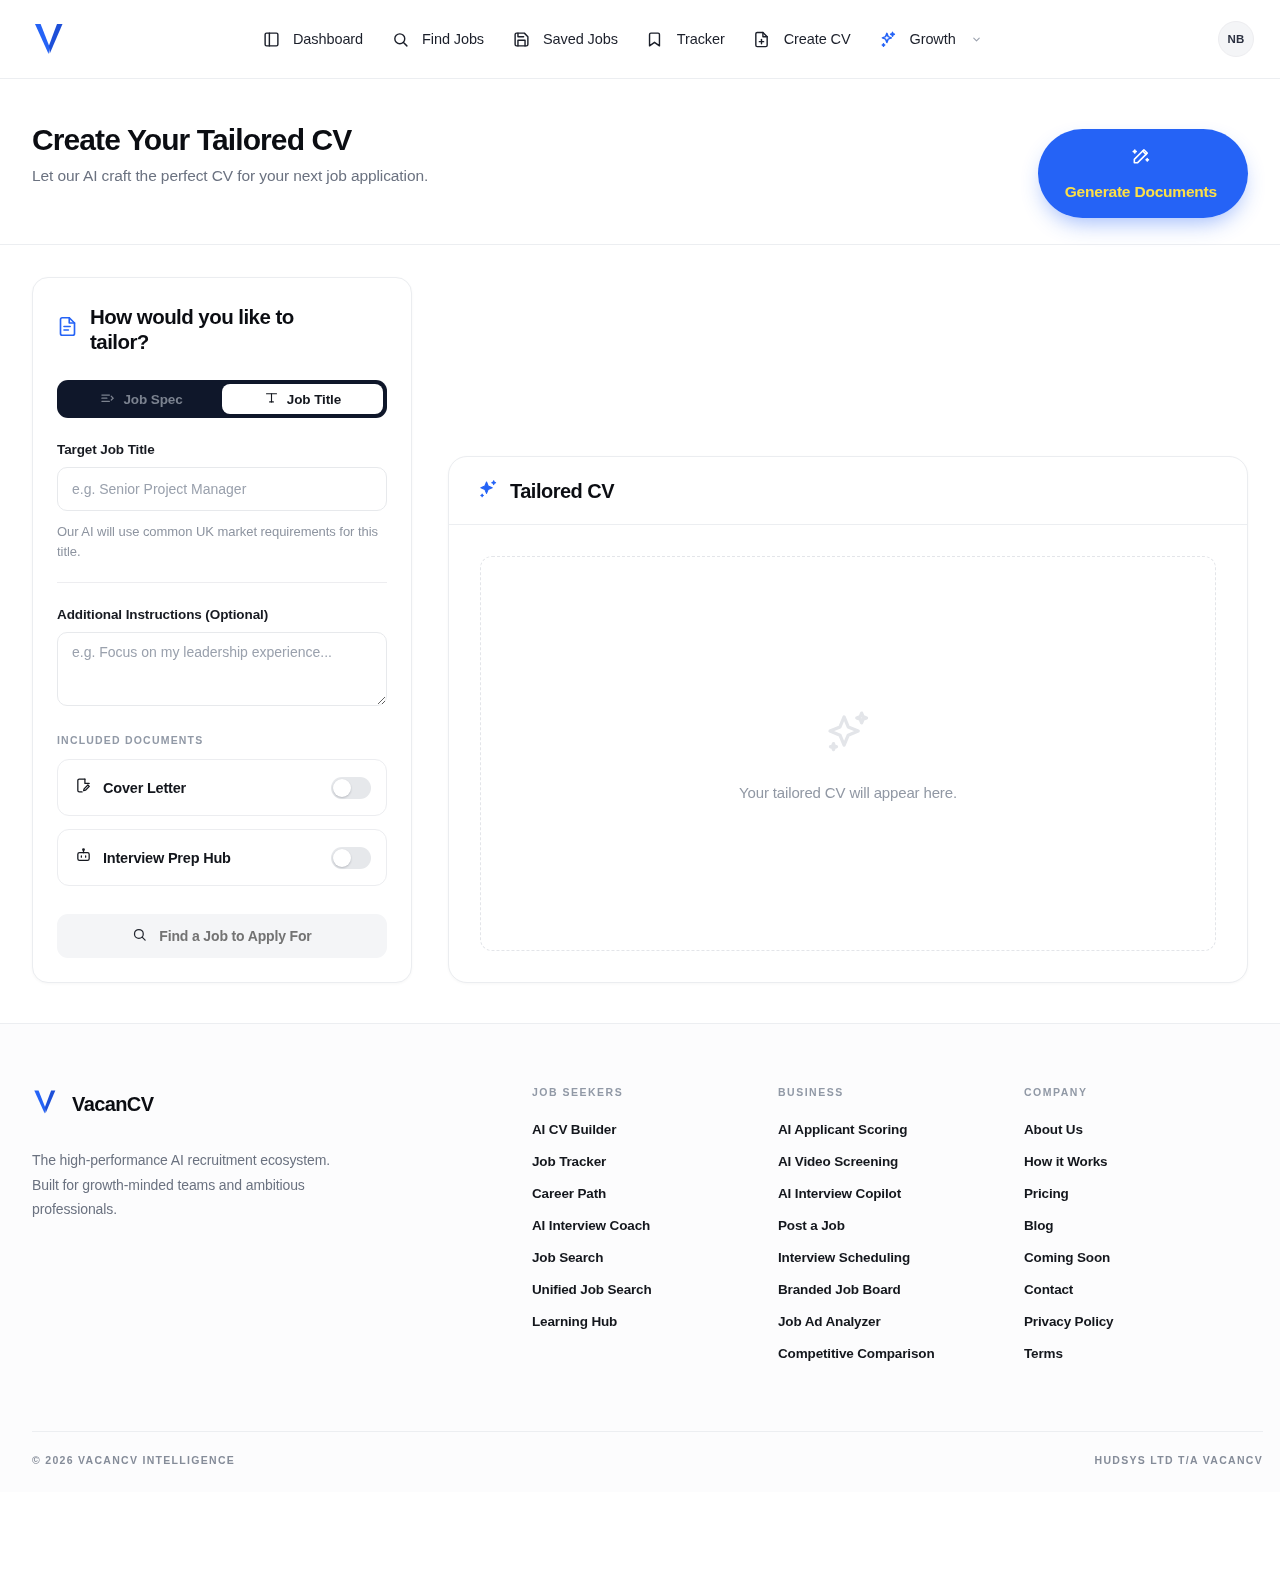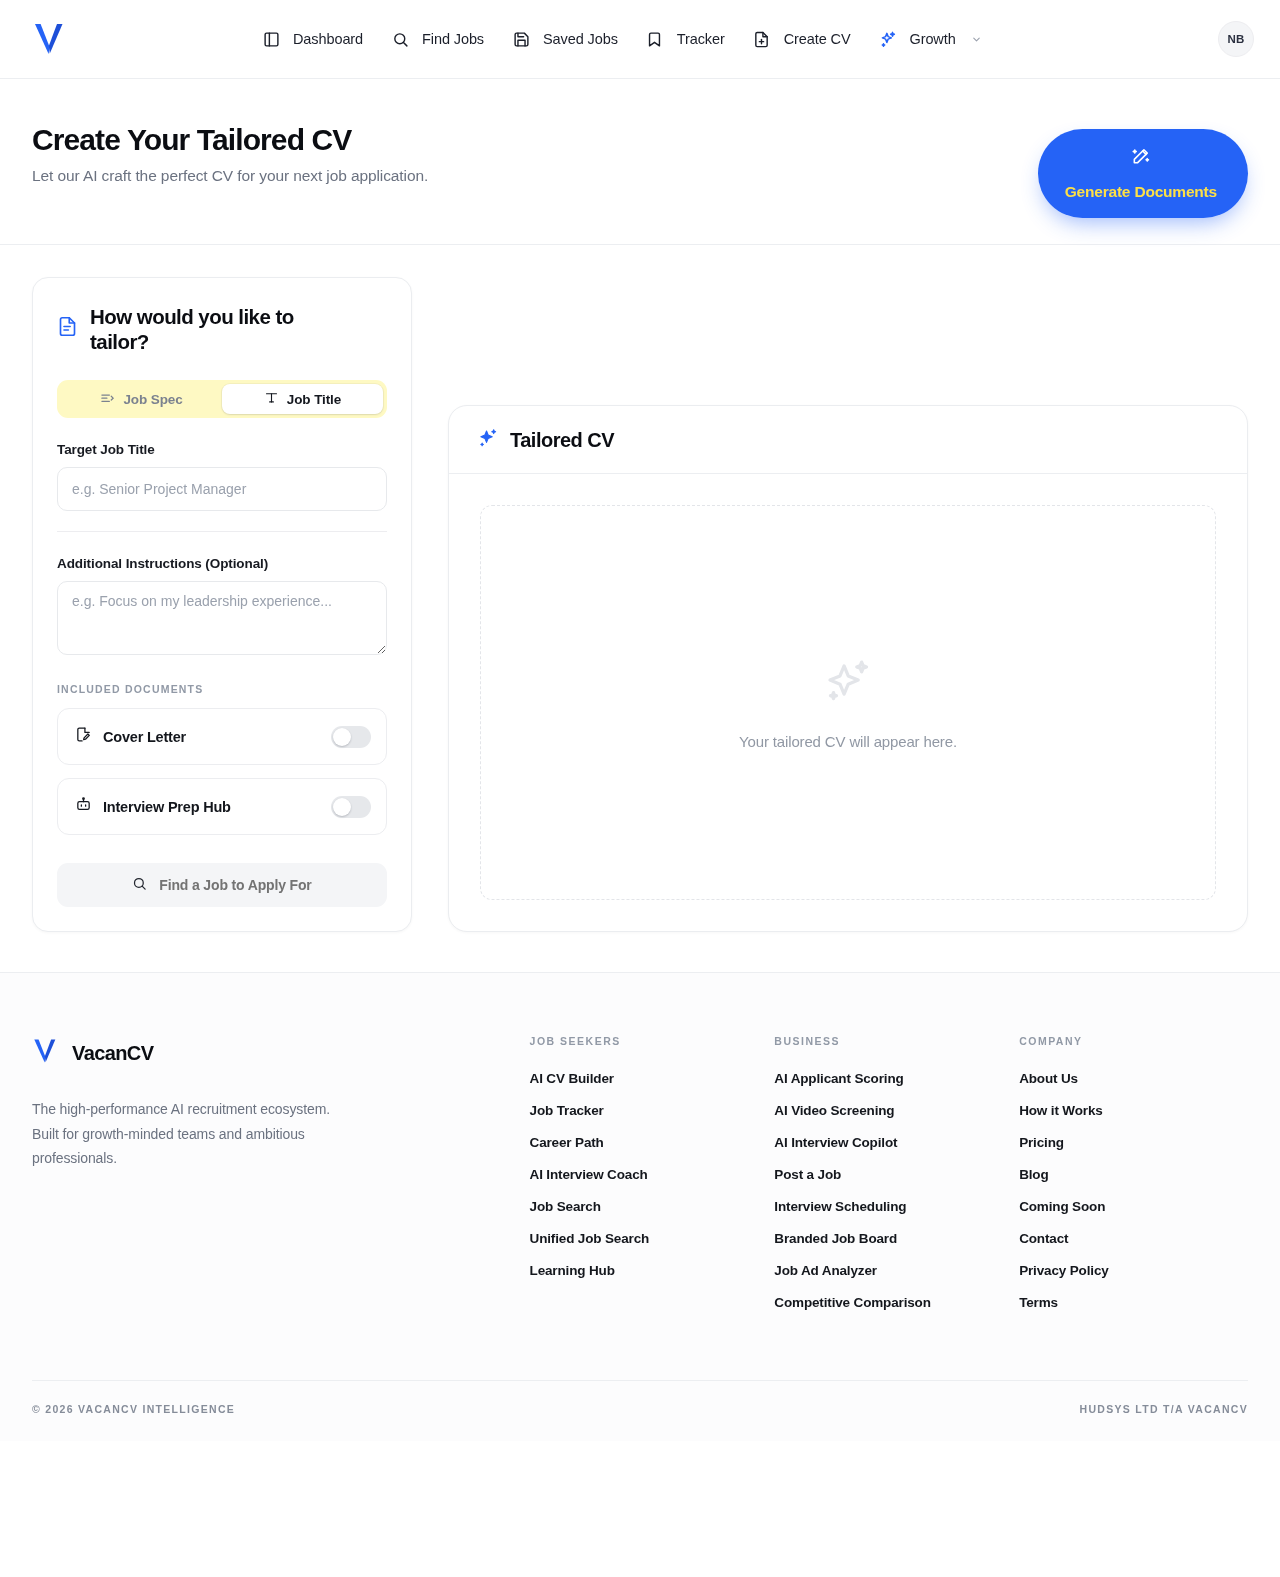--- a/index.html
+++ b/index.html
@@ -121,21 +121,21 @@
     letter-spacing: -0.55px;
     color: #0b0d12;
     line-height: 1.22;
   }
   .panel-title .ptxt { max-width: 255px; }
 
   
   .segmented {
     margin-top: 26px;
     display: flex;
-    background: #fef9c3;
+    background: #0f172a;
     border-radius: 11px;
     padding: 4px;
     height: 38px;
   }
   .seg {
     flex: 1;
     display: flex; align-items: center; justify-content: center; gap: 8px;
     font-size: 13.5px;
     font-weight: 600;
     color: #7b828f;
@@ -264,21 +264,21 @@
     align-items: center;
     justify-content: center;
     gap: 21px;
   }
   .dz-text { font-size: 15px; color: #9198a4; letter-spacing: -0.15px; }
 
   
   .footer {
     border-top: 1px solid #eceef1;
     background: #fcfcfd;
-    padding: 62px 32px 0 32px;
+    padding: 62px 17px 0 32px;
   }
   .footer-grid {
     display: flex;
     align-items: flex-start;
   }
   .f-brand { width: 500px; }
   .f-brand-row { display: flex; align-items: center; gap: 14px; }
   .f-brand-name { font-size: 20px; font-weight: 800; letter-spacing: -0.6px; color: #0b0d12; }
   .f-desc {
     margin-top: 26px;
@@ -459,20 +459,21 @@
               <line x1="12" y1="6" x2="12" y2="19"></line>
               <line x1="9" y1="19" x2="15" y2="19"></line>
             </svg>
         </span>
         <span>Job Title</span>
       </div>
     </div>
 
     <div class="field-label">Target Job Title</div>
     <input class="text-input" type="text" placeholder="e.g. Senior Project Manager" style="">
+    <div class="helper">Our AI will use common UK market requirements for this title.</div>
 
     <div class="divider"></div>
 
     <div class="field-label">Additional Instructions (Optional)</div>
     <textarea class="textarea" placeholder="e.g. Focus on my leadership experience..." style=""></textarea>
 
     <div class="section-label">INCLUDED DOCUMENTS</div>
 
     <div class="doc-row">
       <div class="doc-left">

